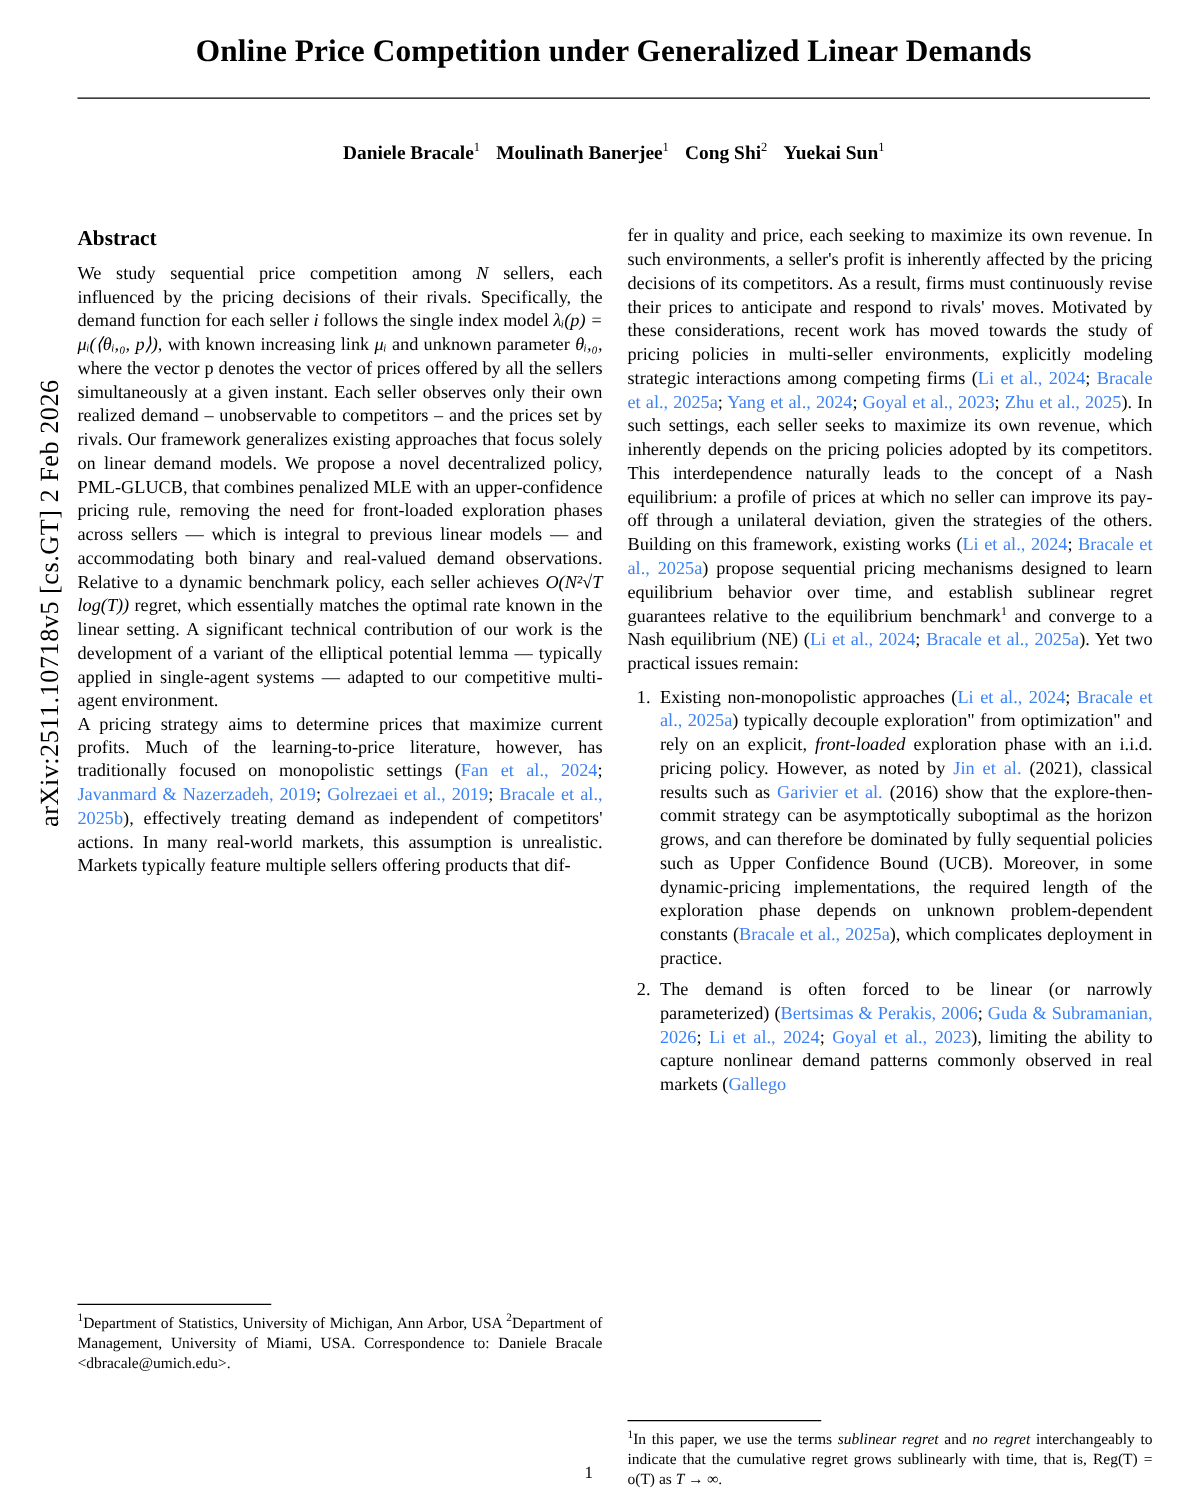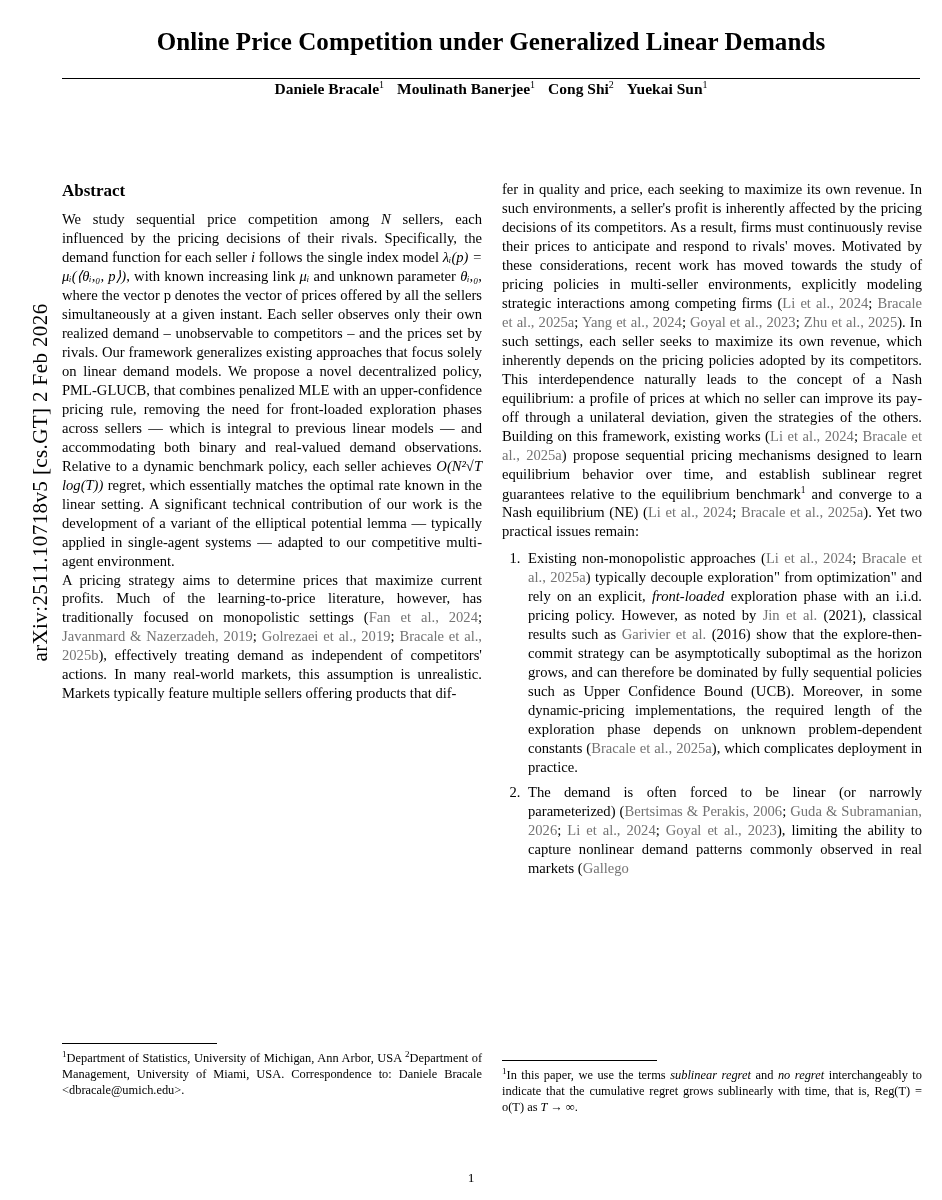--- a/index.html
+++ b/index.html
@@ -51,20 +51,21 @@
     font-family: "Liberation Serif", serif;
   }
   .rule {
     border-top: 1.1px solid #000;
     margin-top: 22px;
   }
   .authors {
     text-align: center;
     font-size: 15.5px;
     font-weight: bold;
+    margin-top: 34px;
   }
   .authors sup {
     font-weight: normal;
     font-size: 10px;
     vertical-align: super;
   }
   .authors .sep { display: inline-block; width: 13px; }
 
   .columns {
     position: absolute;
@@ -90,21 +91,21 @@
     font-weight: bold;
     margin: 0 0 8px 0;
   }
   p { margin: 0; text-indent: 0; }
   .para { margin-top: 0; }
   .section-head {
     font-size: 17px;
     font-weight: bold;
     margin: 26px 0 9px 0;
   }
-  .link { color: #737373; }
+  .link { color: #3b82f6; }
   .math { font-family: "Liberation Serif", serif; font-style: italic; }
   .mathup { font-style: normal; }
 
   ol.issues {
     margin: 8px 0 12px 0;
     padding-left: 22px;
   }
   ol.issues > li {
     margin-bottom: 6px;
     padding-left: 4px;
@@ -134,21 +135,21 @@
   }
   .fn-left {
     position: absolute;
     left: 62px;
     top: 1035px;
     width: 420px;
   }
   .fn-right {
     position: absolute;
     left: 502px;
-    top: 1052px;
+    top: 1128px;
     width: 420px;
   }
   sup.fn { font-size: 9.5px; vertical-align: super; }
 </style>
 </head>
 <body>
 
 <div class="page">
 
   <div class="arxiv-stamp">arXiv:2511.10718v5  [cs.GT]  2 Feb 2026</div>

